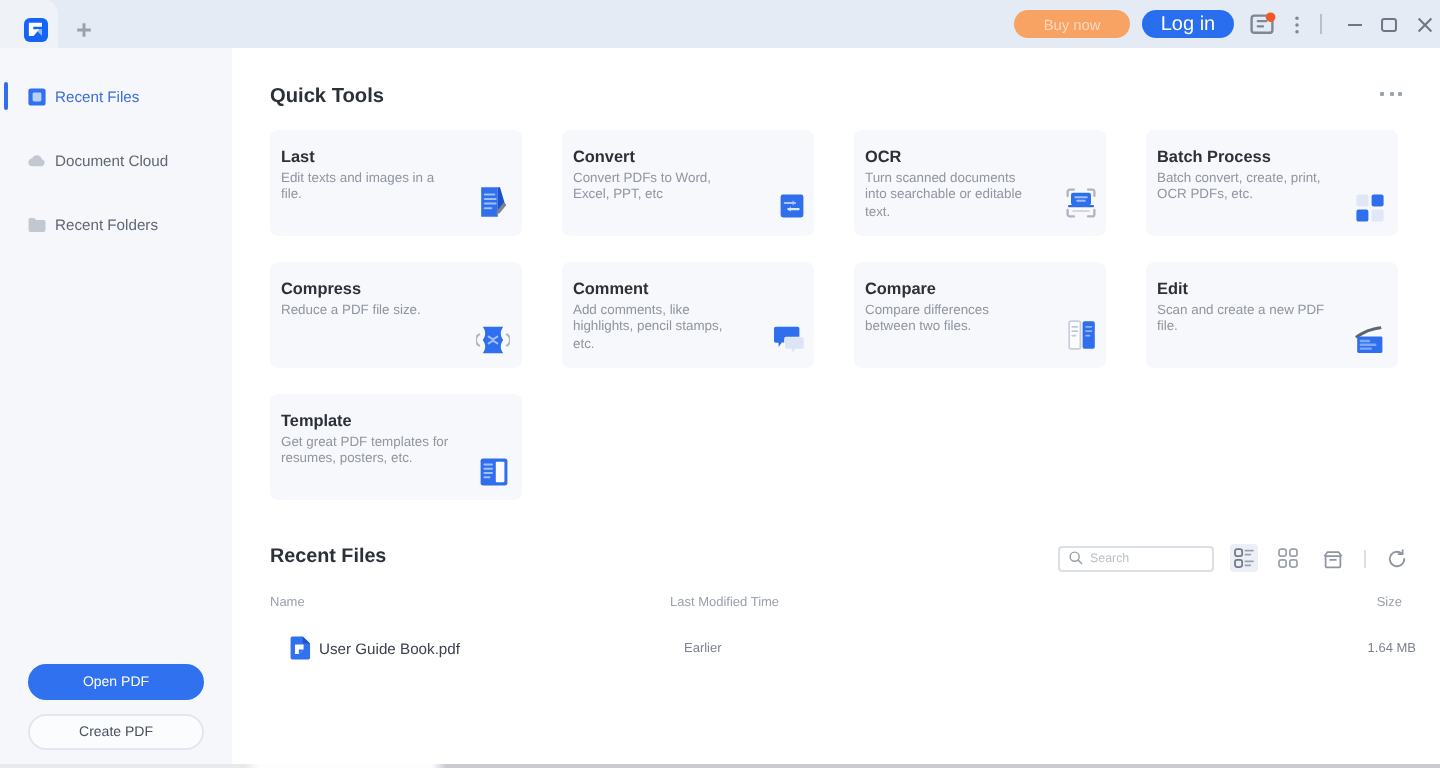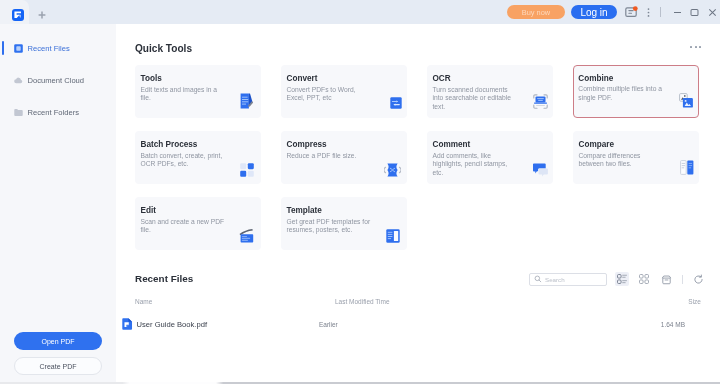--- a/index.html
+++ b/index.html
@@ -110,21 +110,21 @@
 
   .tbl-head {
     position:absolute; left:19px; top:274px; width:566px; height:14px;
     font-size:6.5px; color:#9aa0ac;
   }
   .tbl-head .c1 { position:absolute; left:0; }
   .tbl-head .c2 { position:absolute; left:200px; }
   .tbl-head .c3 { position:absolute; right:0; }
   .rowline { position:absolute; left:19px; top:288px; width:566px; height:1px; background:transparent; }
   .row {
-    position:absolute; left:3px; top:290px; width:566px; height:20px;
+    position:absolute; left:26px; top:290px; width:566px; height:20px;
     font-size:7.6px; color:#3b414d; display:flex; align-items:center;
   }
   .row .fi { width:10.5px;height:12px;margin-left:3px;margin-right:4px;display:flex;align-items:center; }
   .row .c2 { position:absolute; left:200px; font-size:6.5px; color:#7c828e; }
   .row .c3 { position:absolute; right:0; font-size:6.5px; color:#7c828e; }
 </style>
 </head>
 <body>
 
 <div class="botline" data-name="window-bottom-border"></div>
@@ -214,21 +214,21 @@
 
 <div class="main" data-name="main-content">
   <div class="qt-head" data-name="quick-tools-title">Quick Tools</div>
   <div class="qt-more" data-name="more-horizontal-icon">
       <i></i>
       <i></i>
       <i></i>
     </div>
   <div class="grid" data-name="quick-tools-grid">
       <div class="card" data-name="quick-tool-card">
-        <div class="ct" data-name="card-title">Tools</div>
+        <div class="ct" data-name="card-title">Last</div>
         <div class="cd" data-name="card-desc">Edit texts and images in a file.</div>
         <div class="cic" data-name="edit-icon">
           <svg width="13" height="16" viewBox="0 0 13 16">
             <path d="M0.6 0.6h8.3v14.8H0.6z" fill="#2f6fee"></path>
             <path d="M8.9 0.6h1.1l2.4 8.1-3.5 4.6z" fill="#1c52c9"></path>
             <path d="M2.4 4.2h4.8M2.4 6.5h5.4M2.4 8.8h5.4M2.4 11.1h3.2" stroke="#9dc0fa" stroke-width="1" stroke-linecap="round"></path>
             <path d="M11.9 8.2l1.4 1.2-3.5 4.2-1.7.5.45-1.75z" fill="#7d8391"></path>
           </svg>
         </div>
       </div>
@@ -251,34 +251,20 @@
         <div class="cic" data-name="ocr-icon">
           <svg width="15" height="15" viewBox="0 0 15 15">
             <path d="M0.8 4V1.9a1.1 1.1 0 0 1 1.1-1.1H4M11 0.8h2.1a1.1 1.1 0 0 1 1.1 1.1V4M14.2 11v2.1a1.1 1.1 0 0 1-1.1 1.1H11M4 14.2H1.9a1.1 1.1 0 0 1-1.1-1.1V11" stroke="#aeb5c2" stroke-width="1.15" fill="none" stroke-linecap="round"></path>
             <rect x="2.5" y="2.4" width="10" height="6.2" rx="1.1" fill="#2f6fee"></rect>
             <path d="M4.6 4.6h5.8M5.6 6.4h3.8" stroke="#9ec0fb" stroke-width="1" stroke-linecap="round"></path>
             <path d="M1.5 9.1h12" stroke="#2f6fee" stroke-width="1.1" stroke-linecap="round"></path>
             <path d="M3.6 11.5h7.8" stroke="#d3d8e2" stroke-width="1" stroke-linecap="round"></path>
           </svg>
         </div>
       </div>
-      <div class="card sel" data-name="quick-tool-card">
-        <div class="ct" data-name="card-title">Combine</div>
-        <div class="cd" data-name="card-desc">Combine multiple files into a single PDF.</div>
-        <div class="cic" data-name="combine-icon">
-          <svg width="14" height="15" viewBox="0 0 14 15">
-            <rect x="0.6" y="0.6" width="7.6" height="7.6" rx="1.1" fill="#fafbfd" stroke="#b8bfcb" stroke-width="1"></rect>
-            <path d="M1.9 6.7l1.8-2.4 1.5 1.9.9-1.1 1.4 1.6z" fill="#555d6b"></path>
-            <circle cx="5.8" cy="2.9" r="0.85" fill="#555d6b"></circle>
-            <rect x="3.9" y="5.1" width="10" height="9.5" rx="1.2" fill="#2f6fee"></rect>
-            <path d="M5.6 12.9l2.2-3.3 1.6 2.4 1-1.1 1.6 2z" fill="#e9f1fe"></path>
-            <circle cx="6.6" cy="7.9" r="0.95" fill="#e9f1fe"></circle>
-          </svg>
-        </div>
-      </div>
       <div class="card" data-name="quick-tool-card">
         <div class="ct" data-name="card-title">Batch Process</div>
         <div class="cd" data-name="card-desc">Batch convert, create, print, OCR PDFs, etc.</div>
         <div class="cic" data-name="batch-icon">
           <svg width="14" height="14" viewBox="0 0 14 14">
             <rect x="0.2" y="0.2" width="6" height="6" rx="1.1" fill="#dfe7f8"></rect>
             <rect x="7.8" y="0.2" width="6" height="6" rx="1.1" fill="#2f6fee"></rect>
             <rect x="0.2" y="7.8" width="6" height="6" rx="1.1" fill="#2f6fee"></rect>
             <rect x="7.8" y="7.8" width="6" height="6" rx="1.1" fill="#dfe7f8"></rect>
           </svg>

